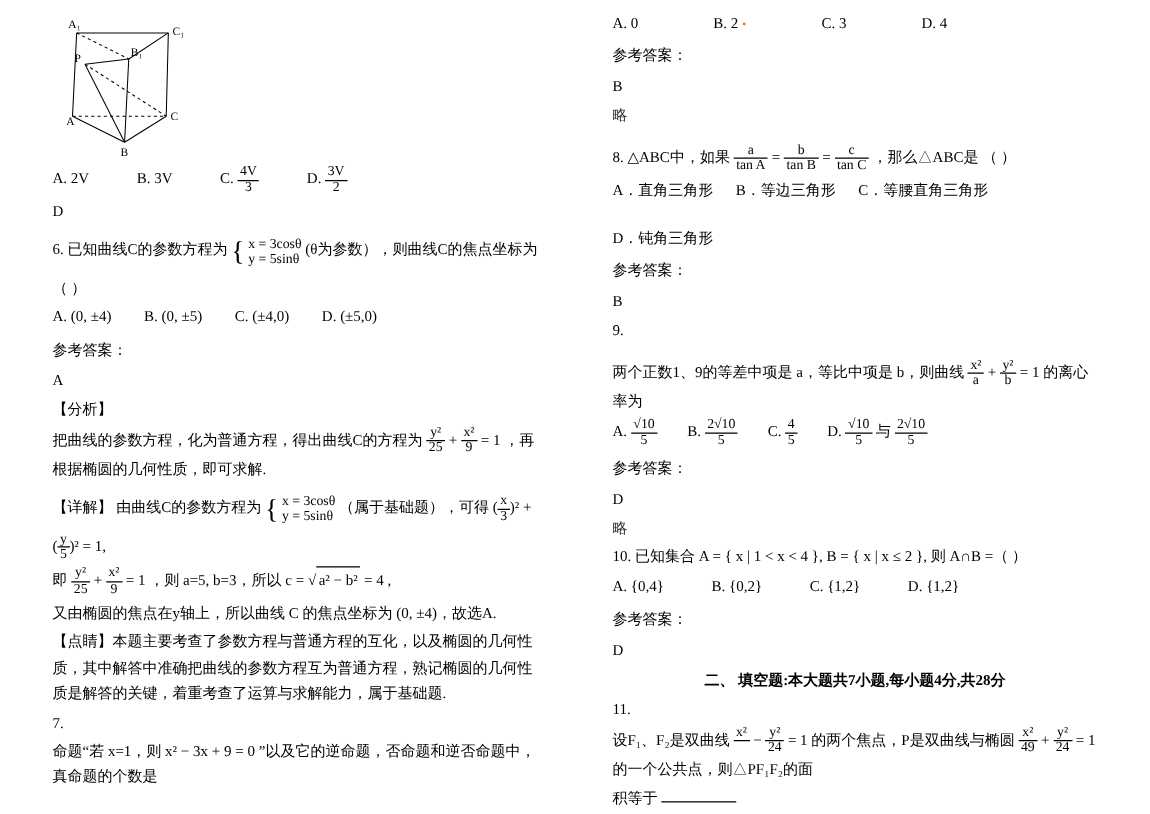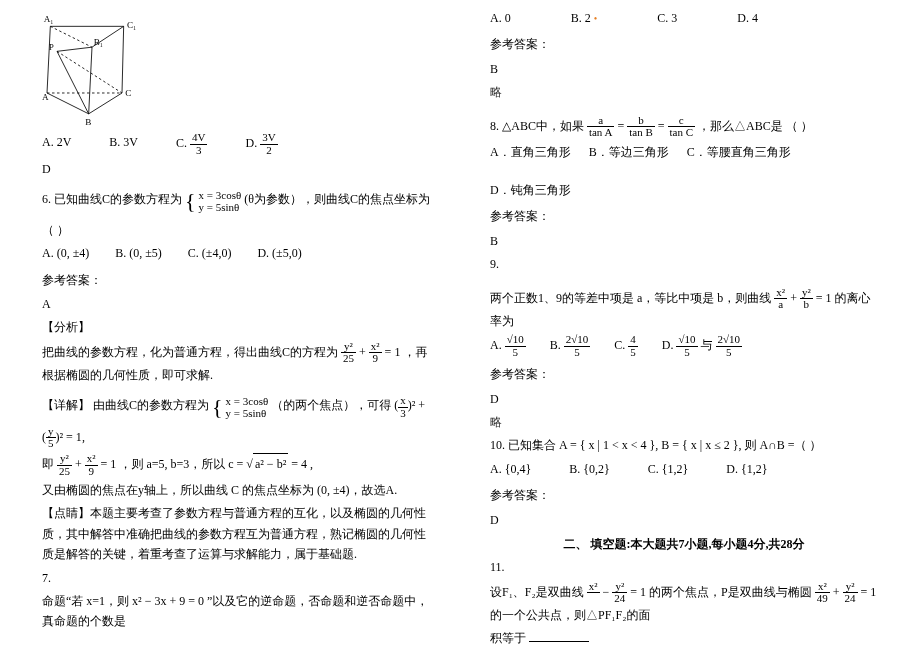--- a/index.html
+++ b/index.html
@@ -14,21 +14,21 @@
       overflow: hidden;
     }
     .col {
       width: 460px;
       padding: 8px 30px 8px 42px;
       position: relative;
       line-height: 1.7;
     }
     .col-right { padding-left: 30px; padding-right: 42px; }
     .prism {
-      width: 100px; height: 120px; position: relative; margin-bottom: 4px;
+      width: 100px; height: 120px; position: relative; margin-bottom: 4px; margin-left: 11px;
     }
     .prism svg { width:100%; height:100%; }
     .options { display: flex; gap: 38px; flex-wrap: wrap; }
     .options.tight { gap: 26px; }
     .options.wide { gap: 60px; }
     .answer-header { font-weight: normal; margin: 6px 0 4px; }
     .inline-img { display: inline-block; vertical-align: middle; }
     .frac { display: inline-flex; flex-direction: column; vertical-align: middle; text-align: center; line-height: 1.05; font-size: 11px; }
     .frac .num { border-bottom: 1px solid #000; padding: 0 2px; }
     .frac .den { padding: 0 2px; }
@@ -117,21 +117,21 @@
     <span>，再根据椭圆的几何性质，即可求解.</span>
   </p>
   <p>
     <span>【详解】</span>
     <span>由曲线C的参数方程为</span>
     <span class="inline-img" style="font-size:22px;vertical-align:middle;">{</span>
     <span class="inline-img" style="display:inline-flex;flex-direction:column;font-size:11px;line-height:1.1;">
       <span>x = 3cosθ</span>
       <span>y = 5sinθ</span>
     </span>
-    <span>（的两个焦点），可得</span>
+    <span>（属于基础题），可得</span>
     (<span class="frac">
         <span class="num">x</span>
         <span class="den">3</span>
       </span>)² +
     (<span class="frac">
         <span class="num">y</span>
         <span class="den">5</span>
       </span>)²
     <span>= 1</span>,
   </p>

